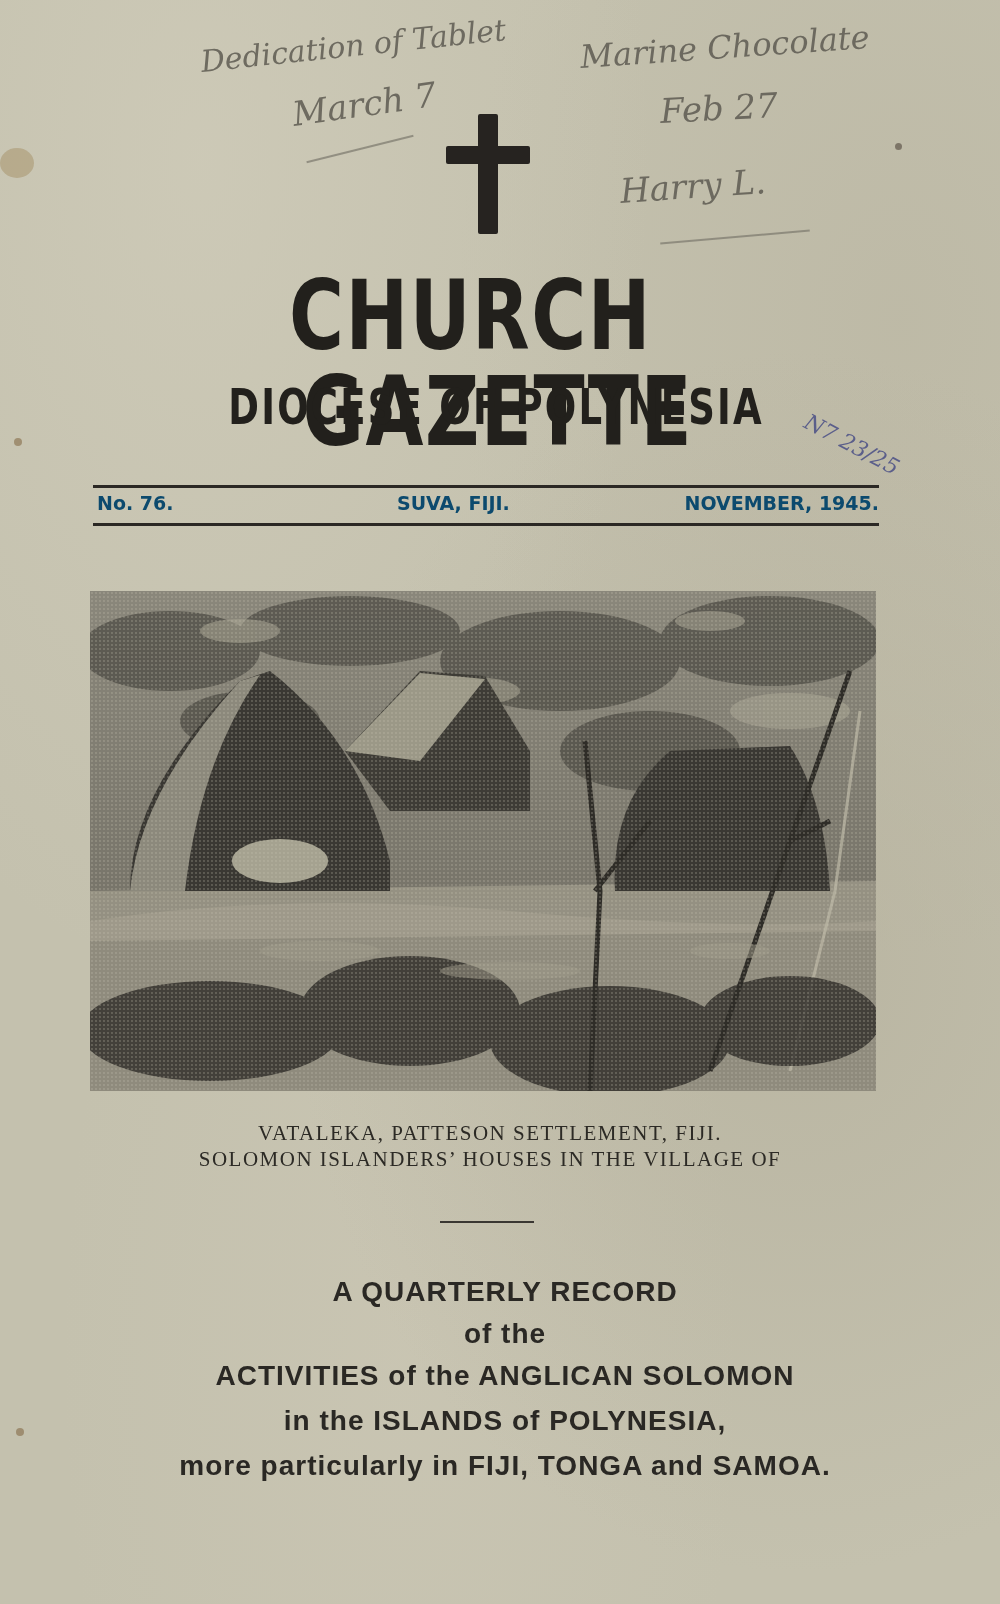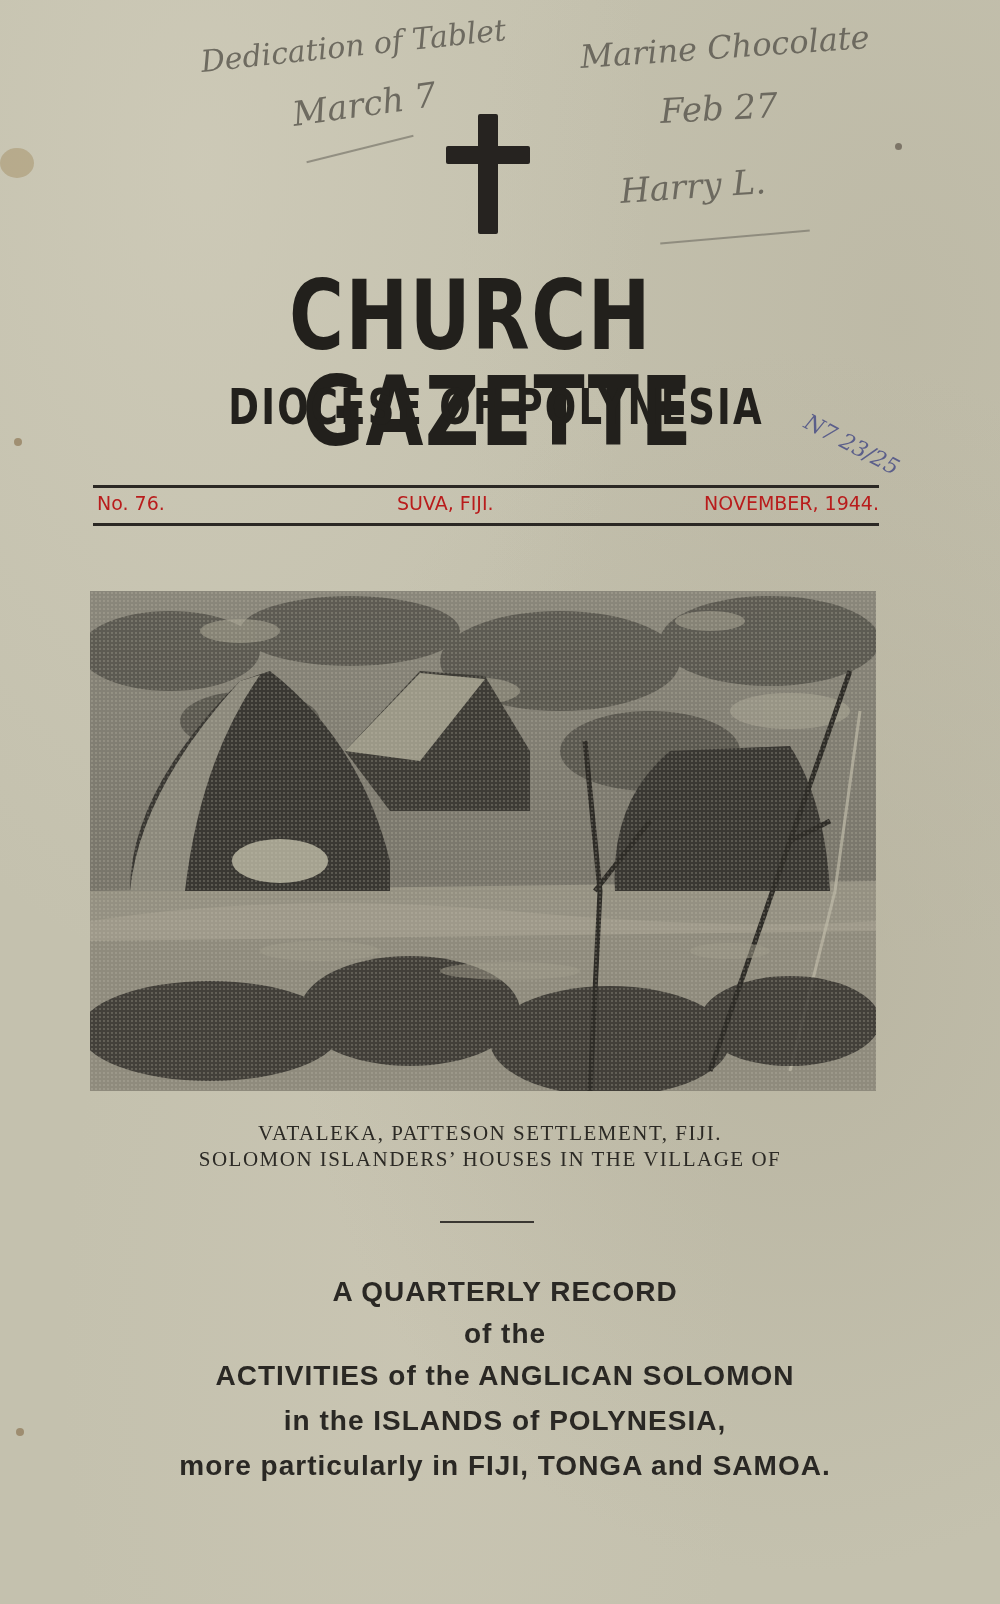--- a/index.html
+++ b/index.html
@@ -28,21 +28,21 @@
     letter-spacing:2px; color:#22201c; transform:scaleX(0.78); transform-origin:490px 0;
   }
   .title span.gap { display:inline-block; width:70px; }
   .subtitle {
     position:absolute; left:0; width:1000px; top:382px; text-align:center;
     font-family:"DejaVu Sans", sans-serif; font-weight:bold; font-size:50px; line-height:50px;
     color:#22201c; transform:scaleX(0.74); transform-origin:485px 0; letter-spacing:3px;
   }
   .rule { position:absolute; left:93px; width:786px; height:3px; background:#2b2824; }
   .issue-bar { position:absolute; left:97px; width:782px; top:492px; height:24px;
-    font-family:"DejaVu Sans", sans-serif; font-weight:normal; font-size:19px; color:#b91c1c; }
+    font-family:"DejaVu Sans", sans-serif; font-weight:bold; font-size:19px; color:#0c4a6e; }
   .issue-bar span { position:absolute; top:0; }
 
   .photo {
     position:absolute; left:90px; top:591px; width:786px; height:500px; overflow:hidden;
     background:#6d6a60;
   }
   .photo svg { display:block; }
 
   .caption {
     position:absolute; left:0; width:980px; top:1120px; text-align:center;
@@ -80,21 +80,21 @@
 
 <div class="title">
   <span>CHURCH</span><span class="gap"></span><span>GAZETTE</span>
 </div>
 <div class="subtitle">DIOCESE OF POLYNESIA</div>
 
 <div class="rule" style="top:485px;"></div>
 <div class="issue-bar">
   <span style="left:0;">No. 76.</span>
   <span style="left:300px;">SUVA, FIJI.</span>
-  <span style="right:0;">NOVEMBER, 1944.</span>
+  <span style="right:0;">NOVEMBER, 1945.</span>
 </div>
 <div class="rule" style="top:523px;"></div>
 
 <div class="photo">
   <svg width="786" height="500" viewBox="0 0 786 500">
     <defs>
       <pattern id="dots" width="4" height="4" patternUnits="userSpaceOnUse">
         <rect width="4" height="4" fill="none"></rect>
         <circle cx="2" cy="2" r="0.9" fill="rgba(200,196,178,0.35)"></circle>
       </pattern>

